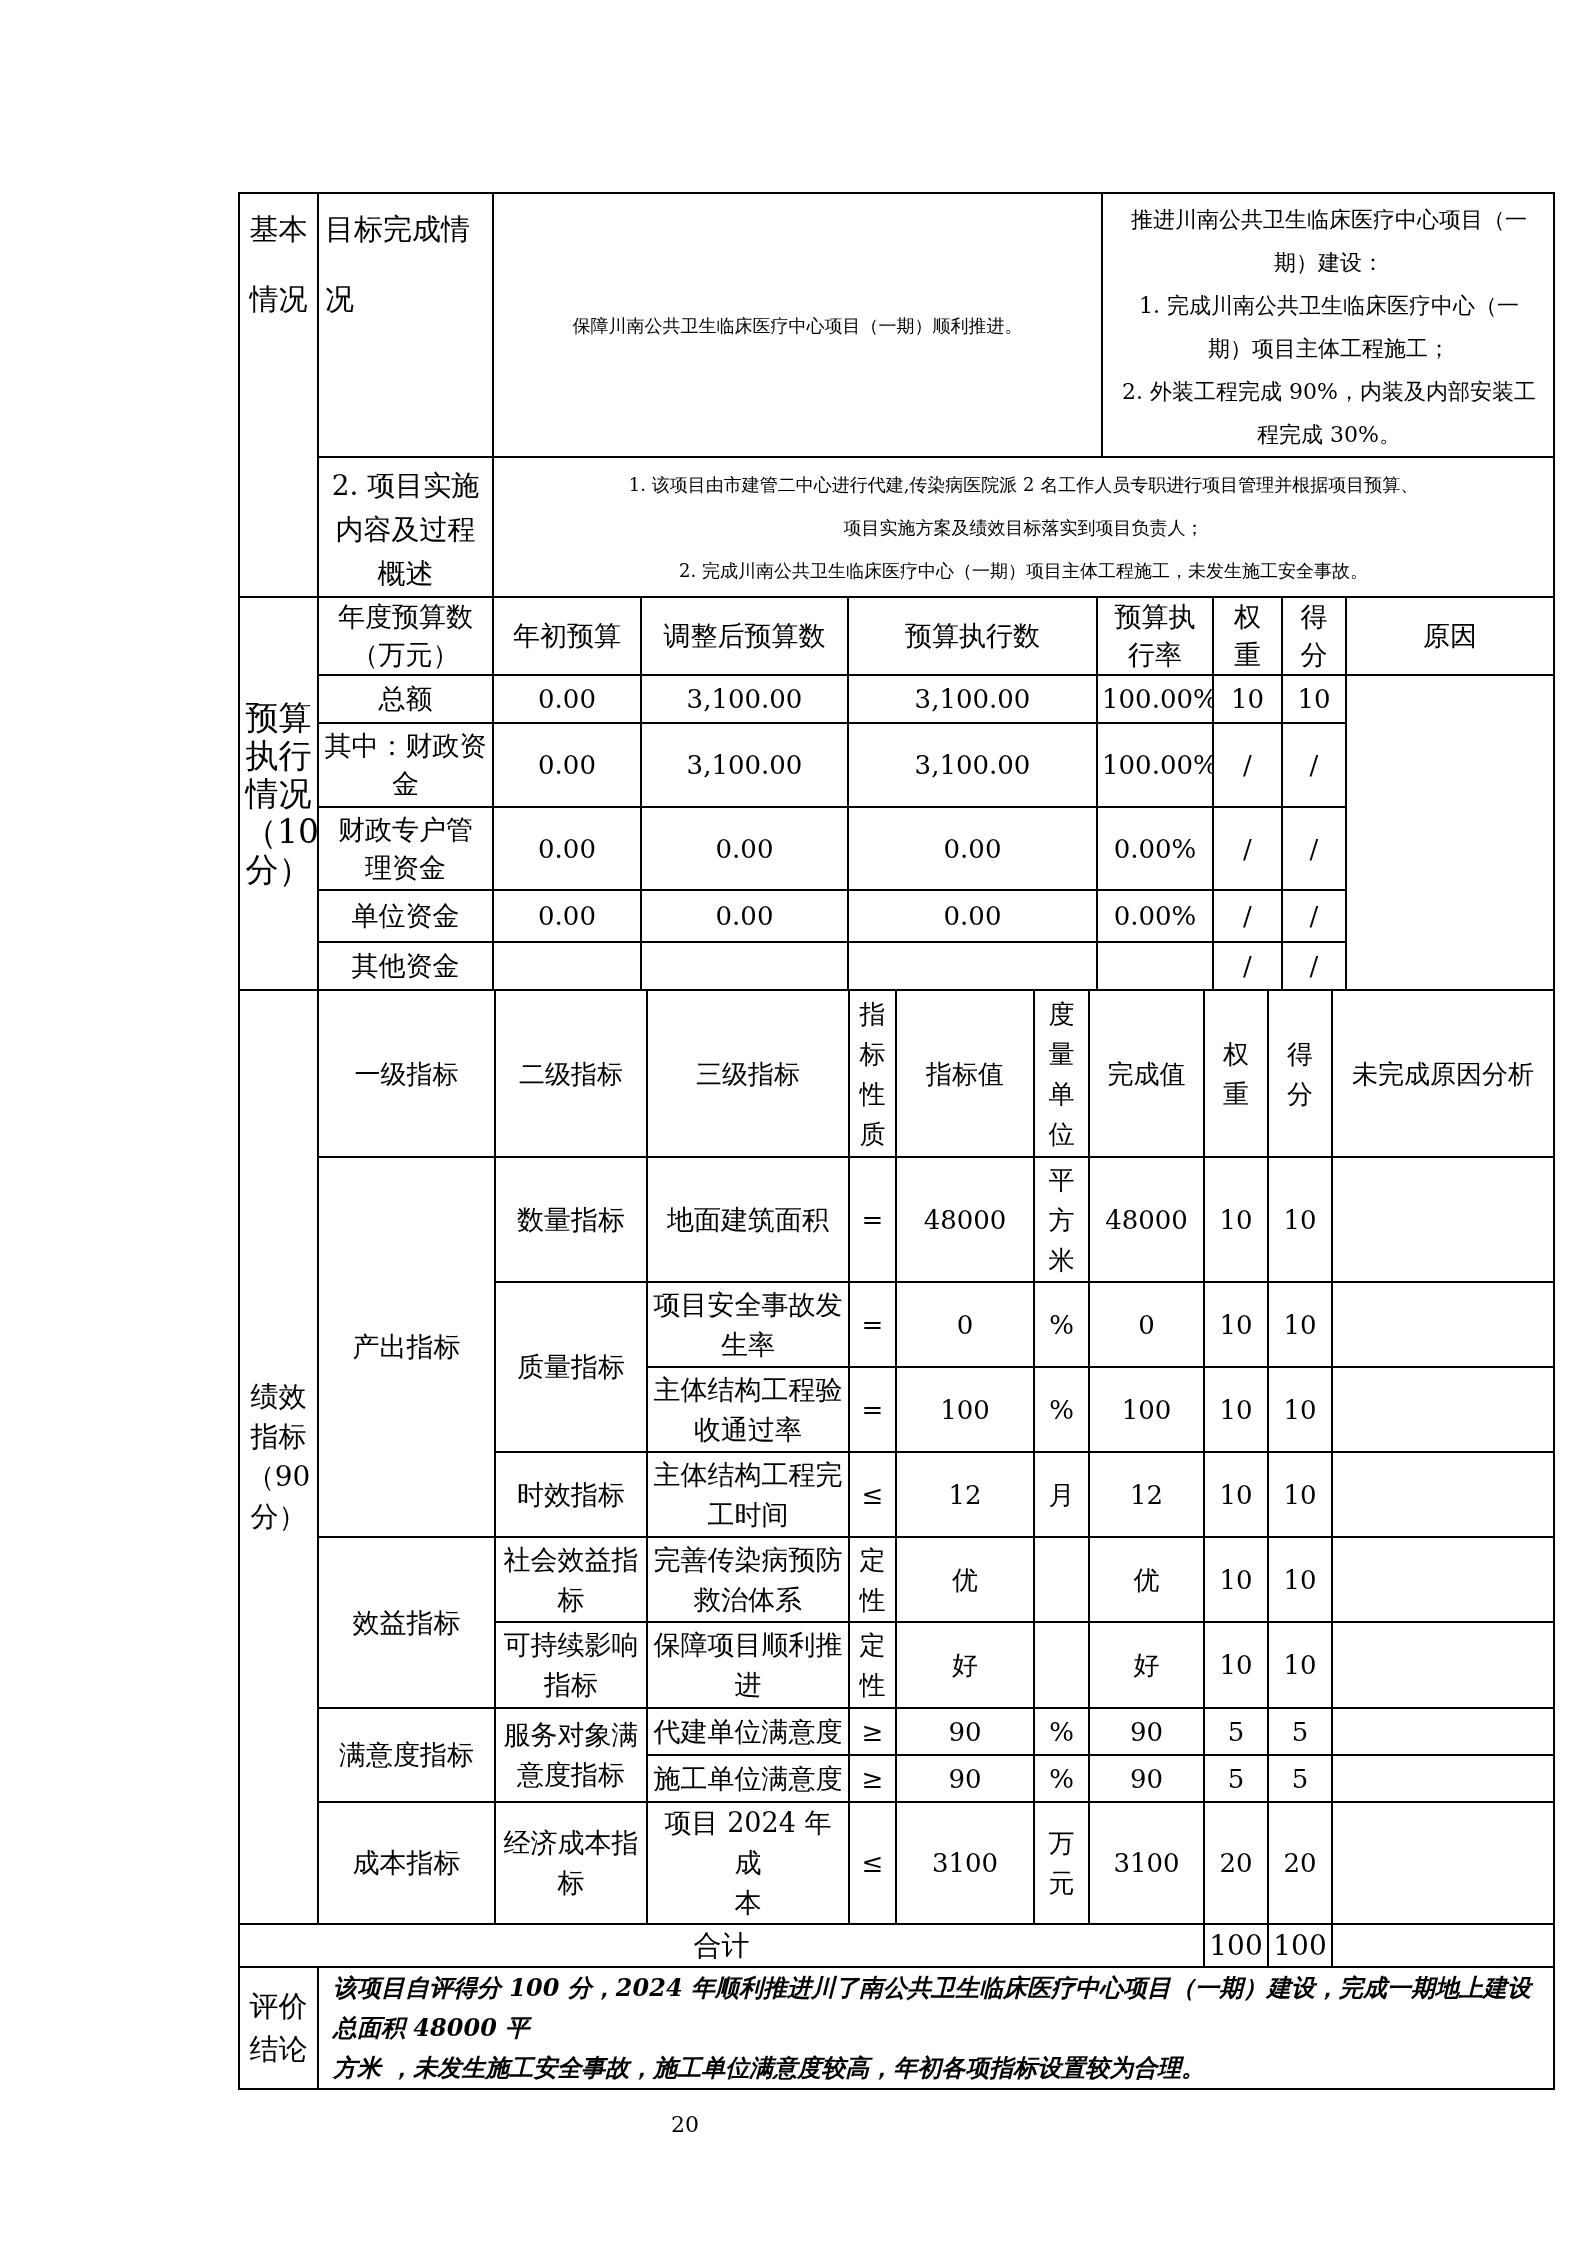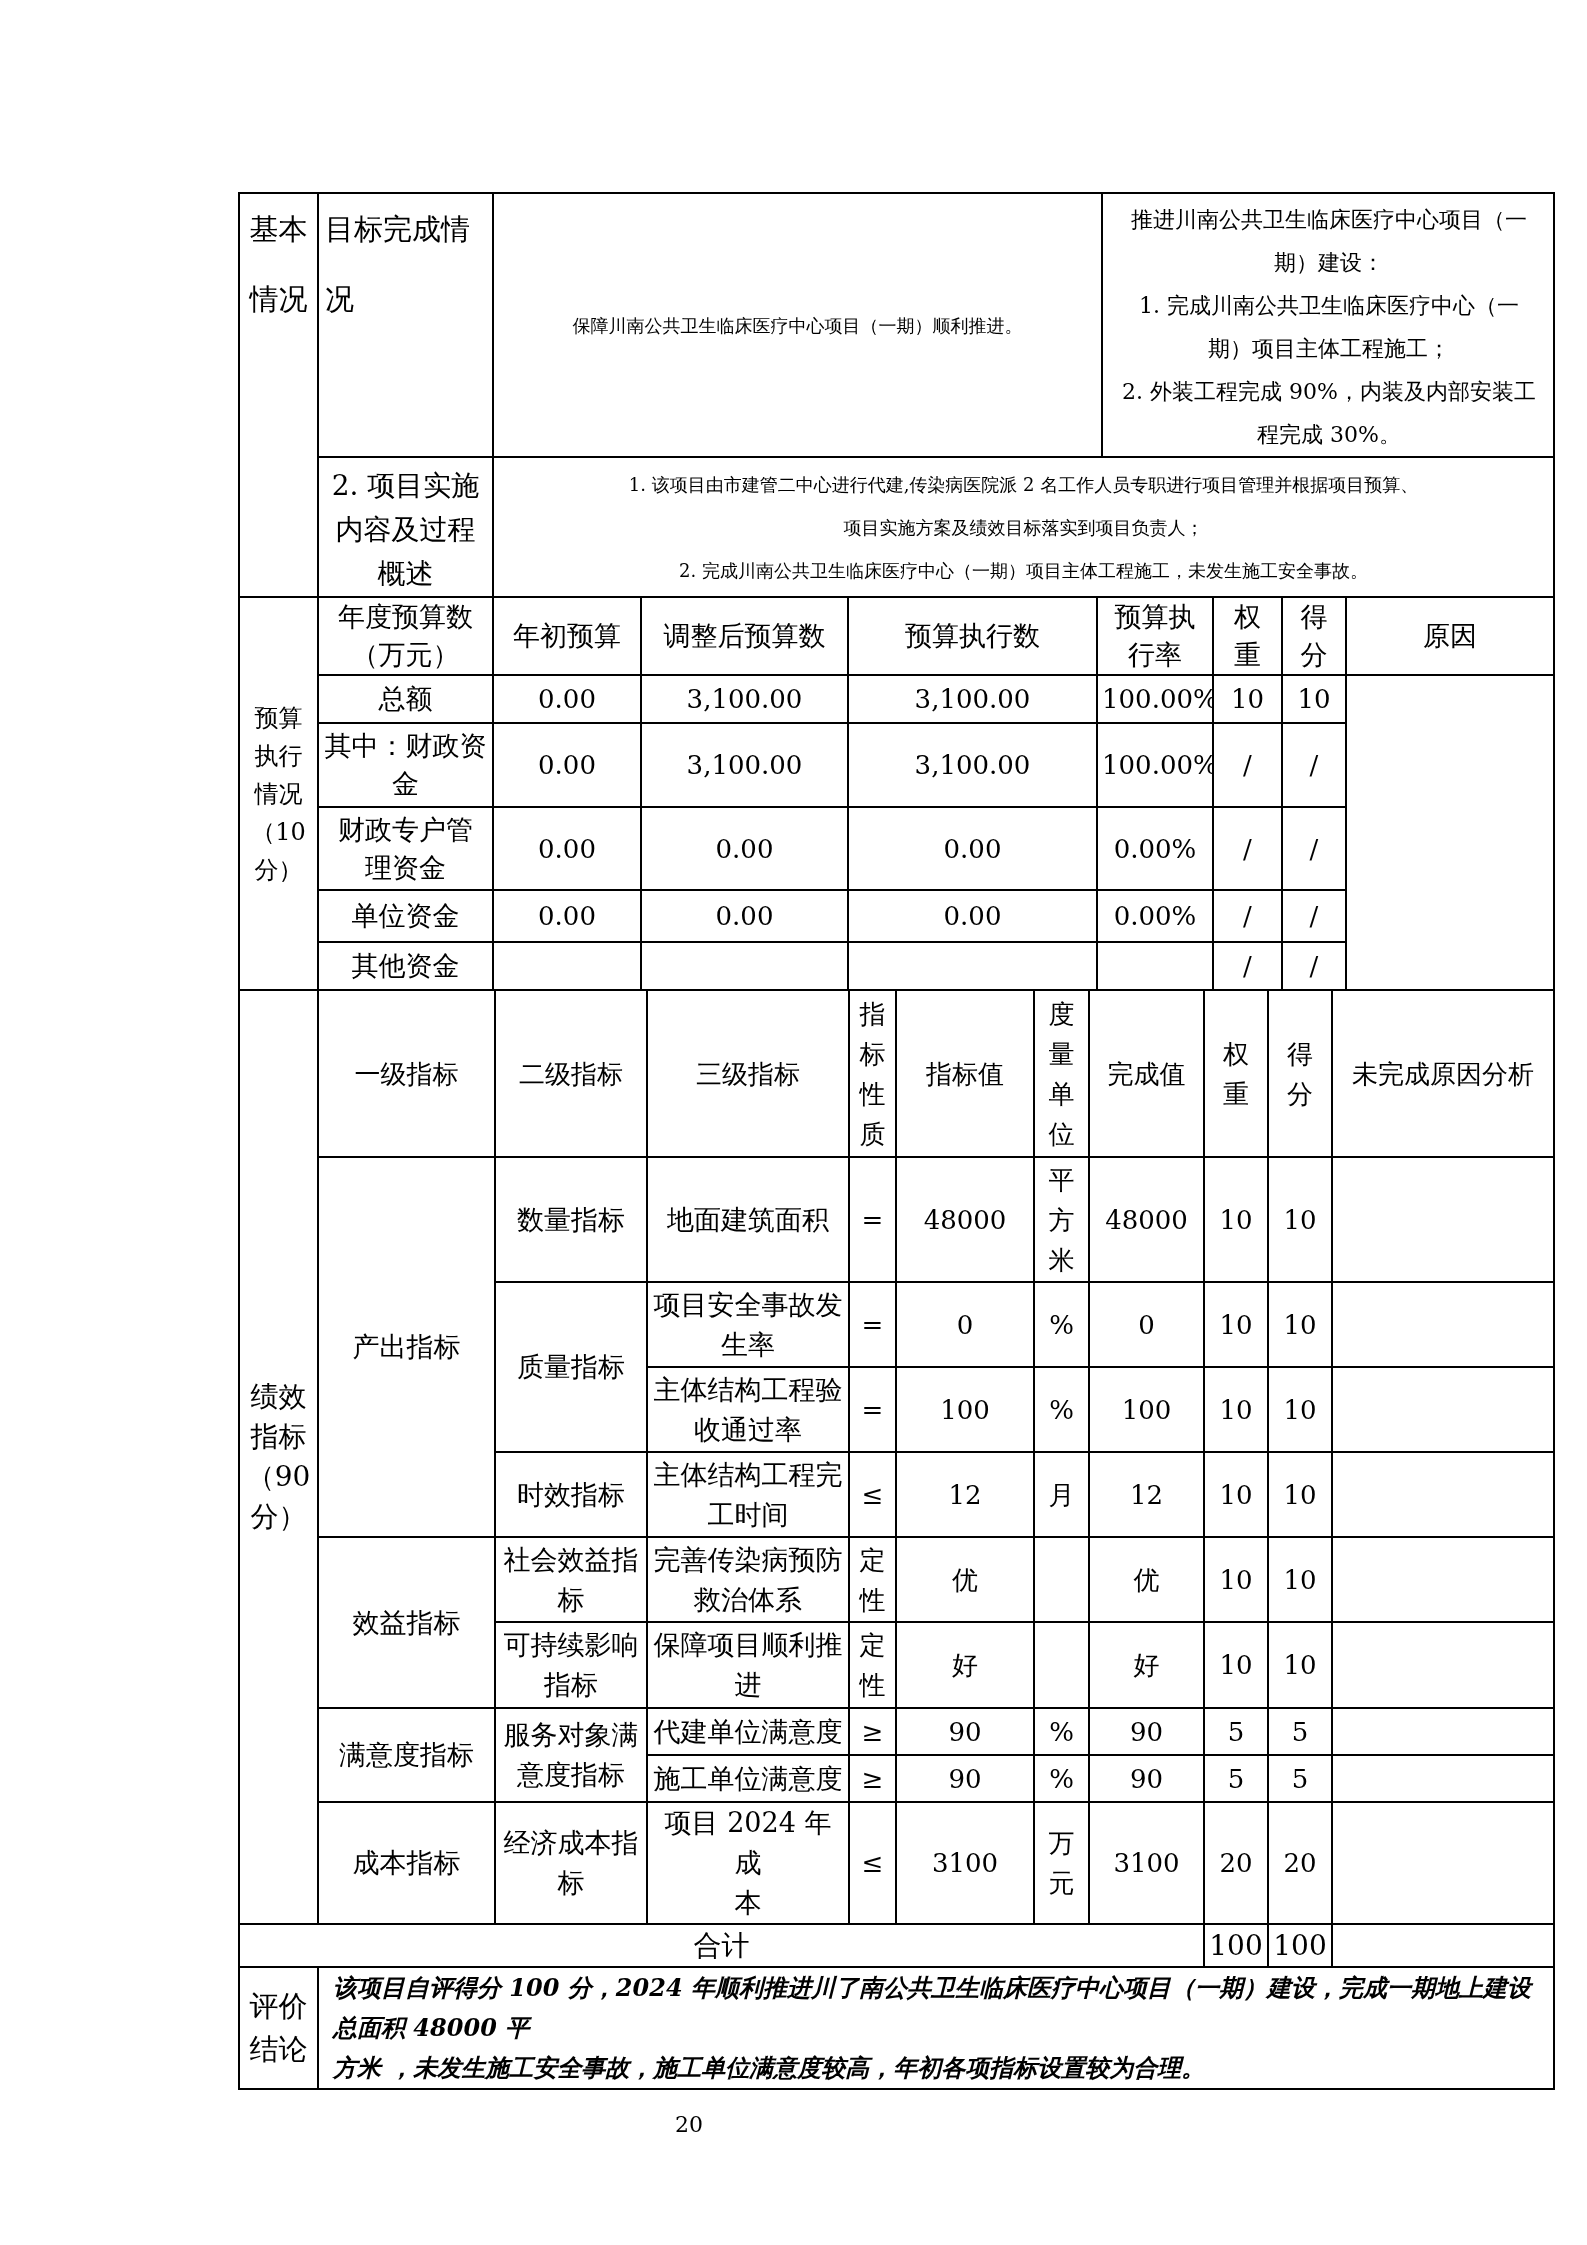--- a/index.html
+++ b/index.html
@@ -1,25 +1,25 @@
 <!DOCTYPE html>
 <html><head>
 <meta charset="utf-8">
 <style>
   html,body{margin:0;padding:0;background:#ffffff;}
   .page{position:relative;width:1370px;height:2245px;background:#fff;
-        font-family:"DejaVu Serif","Liberation Serif",serif;color:#000;padding-left:8px;}
+        font-family:"DejaVu Serif","Liberation Serif",serif;color:#000;}
   .doc-table{position:absolute;left:238px;top:192px;width:1315px;}
   table{border-collapse:collapse;table-layout:fixed;width:1315px;}
   .t2,.t3{margin-top:-2px;}
   td{border:2px solid #000;padding:0 4px;text-align:center;vertical-align:middle;
      white-space:pre-line;overflow:hidden;font-size:26px;line-height:36px;}
   
   .sec1{font-size:29px;line-height:70px;vertical-align:top;}
-  .secb{font-size:24px;line-height:38px;}
+  .secb{font-size:33px;line-height:38px;}
   .seci{font-size:28px;line-height:40px;}
   .secc{font-size:29px;line-height:43px;}
   
   .lab1{font-size:29px;line-height:70px;text-align:left;vertical-align:top;padding:0 6px;}
   .lab2{font-size:28px;line-height:44px;text-align:center;vertical-align:top;padding:6px 6px 0 6px;}
   .para{font-size:18px;line-height:43px;text-align:center;padding:0 12px;}
   .ptop{font-size:22px;line-height:43px;text-align:center;vertical-align:top;padding:4px 10px 0 12px;}
   
   .bh{font-size:27px;line-height:38px;}
   .bd{font-size:26px;}

